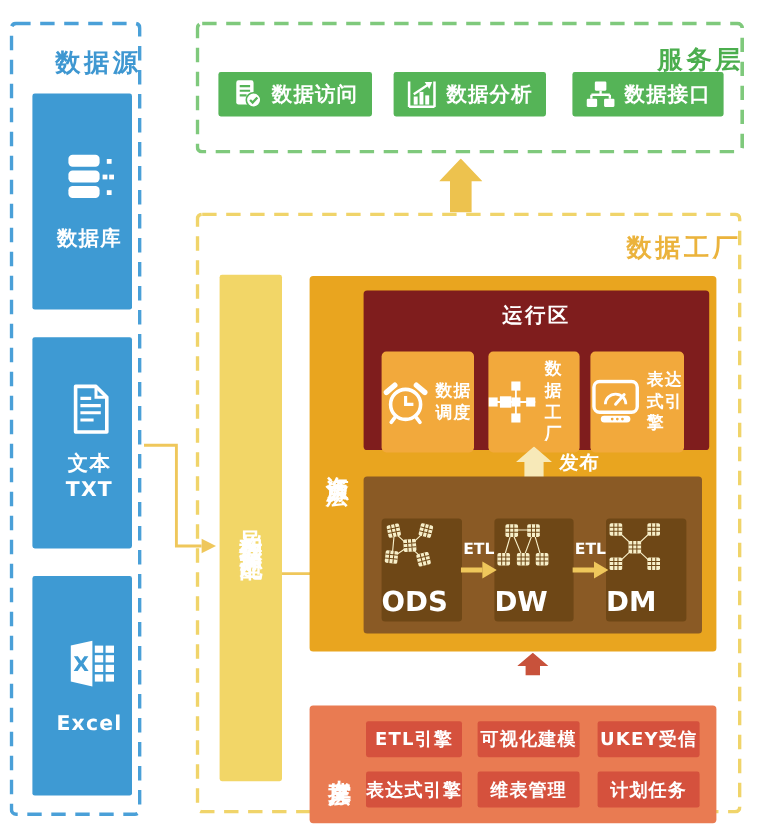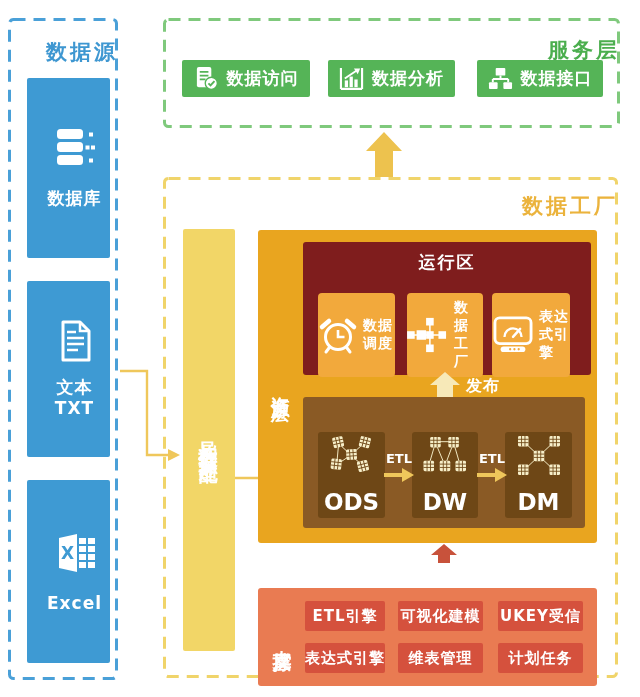--- a/index.html
+++ b/index.html
@@ -16,21 +16,21 @@
   .vtext{writing-mode:vertical-lr;text-orientation:upright;letter-spacing:4px;
          color:#fff;font-weight:bold;}
   .vwrap{position:absolute;top:0;bottom:0;display:flex;align-items:center;justify-content:center;}
   .panel{position:absolute;border-radius:3px;}
   .ptitle{position:absolute;left:0;right:0;text-align:center;color:#fff;font-weight:bold;
           font-size:17px;letter-spacing:2px;}
   .runtile{position:absolute;top:51px;height:84px;background:#F2A93C;border-radius:4px;
            display:flex;flex-direction:row;align-items:center;justify-content:center;gap:5px;
            color:#fff;font-weight:bold;font-size:14px;letter-spacing:1px;}
   .destile{position:absolute;top:35px;height:86px;background:#6E4716;border-radius:3px;
-           display:flex;flex-direction:column;align-items:center;justify-content:center;gap:12px;
+           display:flex;flex-direction:column;justify-content:center;gap:12px;
            color:#fff;font-weight:bold;font-size:23px;}
   .suptile{position:absolute;height:30px;background:#D5513D;border-radius:2px;
            display:flex;align-items:center;justify-content:center;
            color:#fff;font-weight:bold;font-size:15px;letter-spacing:1px;}
   .etl{position:absolute;width:30px;text-align:center;color:#fff;font-weight:bold;font-size:13px;}
   svg{display:block;}
 </style>
 </head>
 <body>
 

